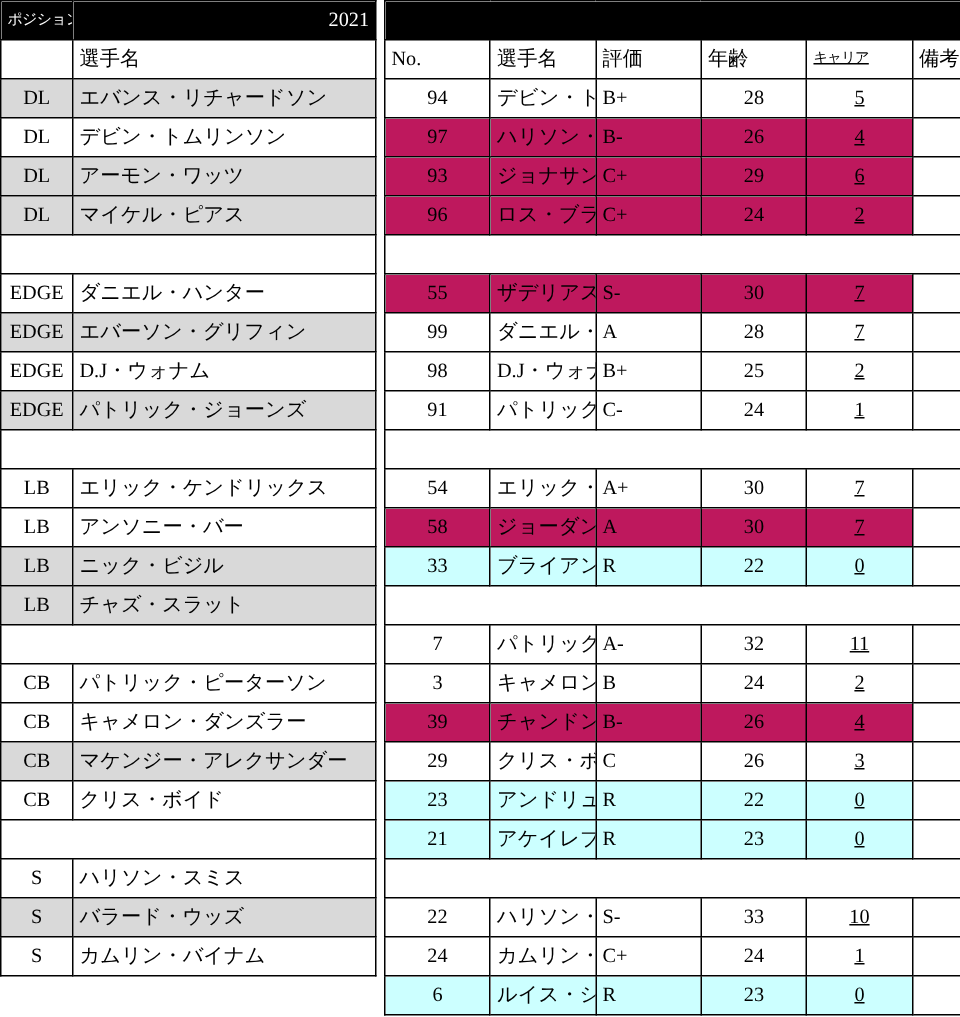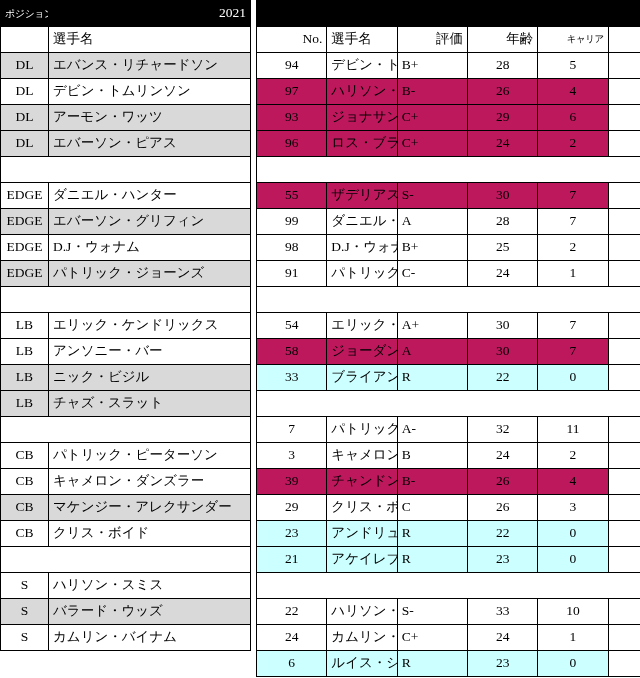--- a/index.html
+++ b/index.html
@@ -49,21 +49,21 @@
   }
   .yearhead td.poshead {
     font-size: 10px;
     text-align: center;
     letter-spacing: -0.5px;
   }
   .colhead td {
     background: #ffffff;
     color: #000000;
     font-weight: bold;
-    text-align: right;
+    text-align: left;
     font-size: 13.5px;
   }
   .colhead td.small {
     font-size: 9.5px;
     letter-spacing: -0.5px;
   }
   .bold { font-weight: bold; }
   .ctr { text-align: center; }
   .gap {
     height: 17px;
@@ -81,21 +81,21 @@
   .f-cyan  { background: #ccffff; }
 
   
   .lw-pos { width: 48px; }
   .lw-name { width: 202px; }
   
   .rw-no { width: 32px; }
   .rw-name { width: 186px; }
   .rw-eval { width: 38px; }
   .rw-age { width: 38px; }
-  .rw-car { width: 38px; }
+  .rw-car { width: 38px; text-decoration: underline; }
   .rw-note { width: 52px; }
 </style>
 </head>
 <body>
 
 <div id="page">
 
   <div class="col col-left">
     <table class="grid">
       <tbody>
@@ -114,21 +114,21 @@
           <tr>
             <td class="lw-pos ctr f-white">DL</td>
             <td class="lw-name f-white">デビン・トムリンソン</td>
           </tr>
           <tr>
             <td class="lw-pos ctr f-grey">DL</td>
             <td class="lw-name f-grey">アーモン・ワッツ</td>
           </tr>
           <tr>
             <td class="lw-pos ctr f-grey">DL</td>
-            <td class="lw-name f-grey">エバーソン・ピアス</td>
+            <td class="lw-name f-grey">マイケル・ピアス</td>
           </tr>
           <tr class="gap">
             <td colspan="2"></td>
           </tr>
           <tr>
             <td class="lw-pos ctr f-white bold">EDGE</td>
             <td class="lw-name f-white bold">ダニエル・ハンター</td>
           </tr>
           <tr>
             <td class="lw-pos ctr f-grey bold">EDGE</td>

